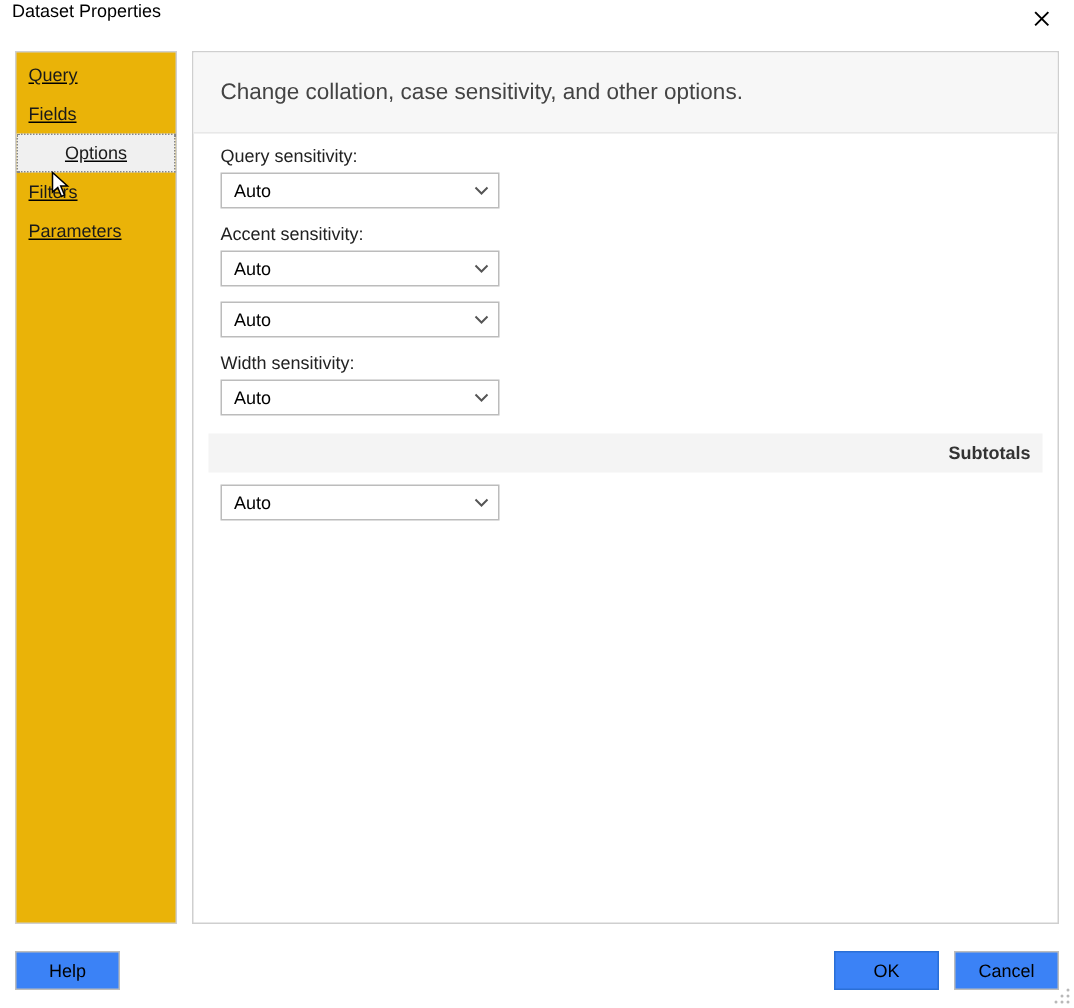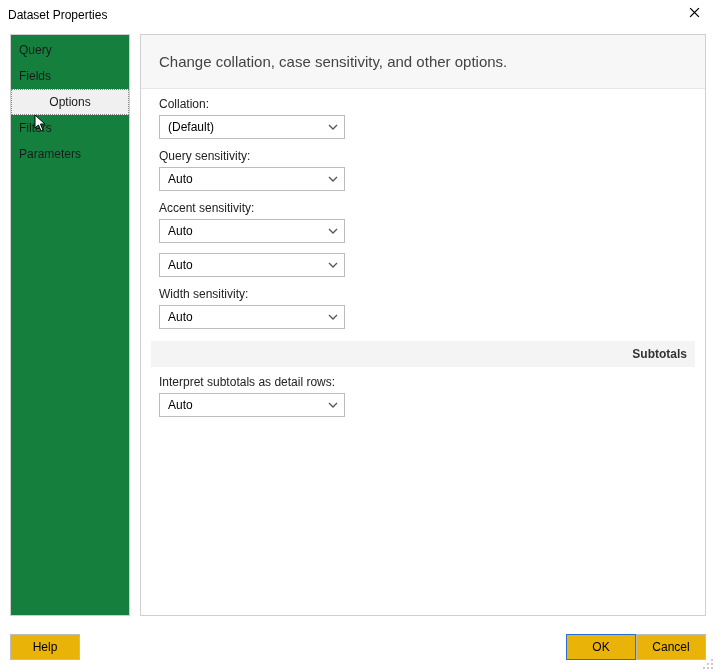--- a/index.html
+++ b/index.html
@@ -10,21 +10,21 @@
     background: #fff;
     color: #000;
     width: 716px;
     height: 672px;
     overflow: hidden;
     position: relative;
   }
   .titlebar {
     height: 30px;
     display: flex;
-    align-items: center;
+    align-items: flex-start;
     padding: 0 8px;
     font-size: 12px;
     position: relative;
   }
   .titlebar .close {
     position: absolute;
     right: 12px;
     top: 4px;
     width: 20px;
     height: 20px;
@@ -37,24 +37,25 @@
   .body {
     position: absolute;
     top: 34px;
     left: 10px;
     right: 10px;
     bottom: 56px;
     display: flex;
     gap: 10px;
   }
   .sidebar {
-    width: 120px;
+    width: 108px;
     border: 1px solid #cfcfcf;
-    background: #15803d;
+    background: #eab308;
     padding: 2px 0;
+    text-decoration: underline;
   }
   .side-item {
     padding: 6px 8px;
     color: #1a1a1a;
     cursor: pointer;
     font-size: 12px;
   }
   .side-item.selected {
     background: #f0f0f0;
     outline: 1px dotted #888;
@@ -110,33 +111,33 @@
   .footer {
     position: absolute;
     bottom: 12px;
     left: 10px;
     right: 10px;
     display: flex;
     align-items: center;
   }
   .btn {
     border: 1px solid #bcbcbc;
-    background: #eab308;
+    background: #3b82f6;
     height: 26px;
     min-width: 70px;
     padding: 0 14px;
     font-size: 12px;
     display: inline-flex;
     align-items: center;
     justify-content: center;
     cursor: pointer;
   }
   .btn.ok { border-color: #2a6fd6; }
   .footer .spacer { flex: 1; }
-  .footer .right { display: flex; }
+  .footer .right { display: flex; gap: 10px; }
   .cursor {
     position: absolute;
     top: 114px;
     left: 34px;
     pointer-events: none;
     z-index: 10;
   }
   .cursor svg { width: 14px; height: 18px; }
   .resize-grip {
     position: absolute;
@@ -168,31 +169,20 @@
     <div class="side-item selected">Options</div>
     <div class="side-item">Filters</div>
     <div class="side-item">Parameters</div>
   </div>
 
   <div class="content">
     <div class="header-strip">Change collation, case sensitivity, and other options.</div>
 
     <div class="form-area">
 
-      <div class="field-block">
-        <div class="field-label">Collation:</div>
-        <div class="select">
-          <span>(Default)</span>
-          <span class="chev">
-              <svg viewBox="0 0 10 10">
-                <path d="M1 3 L5 7 L9 3" stroke="#555" stroke-width="1.3" fill="none"></path>
-              </svg>
-            </span>
-        </div>
-      </div>
 
       <div class="field-block">
         <div class="field-label">Query sensitivity:</div>
         <div class="select">
           <span>Auto</span>
           <span class="chev">
               <svg viewBox="0 0 10 10">
                 <path d="M1 3 L5 7 L9 3" stroke="#555" stroke-width="1.3" fill="none"></path>
               </svg>
             </span>
@@ -230,21 +220,20 @@
               <svg viewBox="0 0 10 10">
                 <path d="M1 3 L5 7 L9 3" stroke="#555" stroke-width="1.3" fill="none"></path>
               </svg>
             </span>
         </div>
       </div>
 
       <div class="section-header">Subtotals</div>
 
       <div class="field-block">
-        <div class="field-label">Interpret subtotals as detail rows:</div>
         <div class="select">
           <span>Auto</span>
           <span class="chev">
               <svg viewBox="0 0 10 10">
                 <path d="M1 3 L5 7 L9 3" stroke="#555" stroke-width="1.3" fill="none"></path>
               </svg>
             </span>
         </div>
       </div>
 

